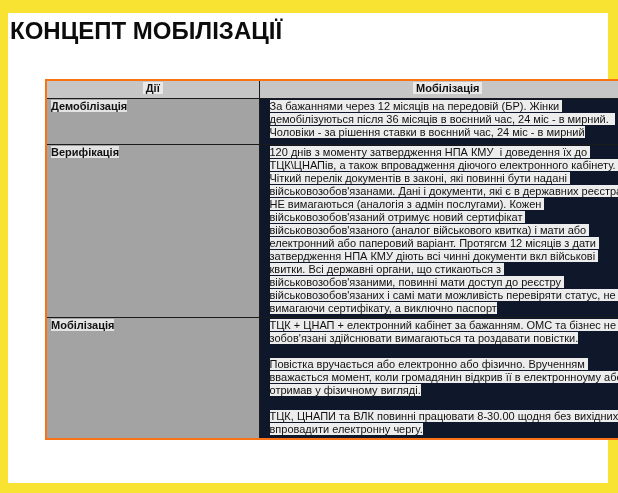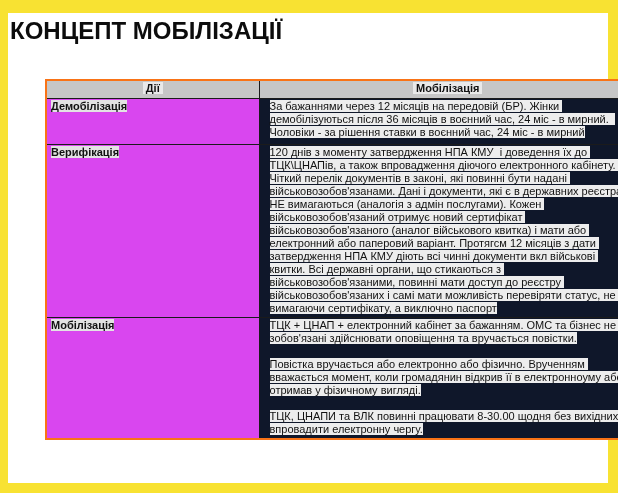--- a/index.html
+++ b/index.html
@@ -47,21 +47,21 @@
     font-weight: bold;
     text-align: center;
     height: 15px;
     padding: 1px 2px;
   }
   th .hl-h {
     background: #E9E9E9;
     padding: 0 3px;
   }
   td.action-cell {
-    background: #d946ef;
+    background: #a3a3a3;
     font-weight: bold;
     padding: 1px 4px 2px 4px;
   }
   td.action-cell .hl-a { background: #E3E3E3; }
   td.proposal-cell {
     background: #0f172a;
     padding: 1px 6px 2px 10px;
   }
   td.proposal-cell p { margin: 0; }
   td.proposal-cell p + p { margin-top: 13px; }
@@ -111,21 +111,21 @@
         </td>
         <td class="proposal-cell">
           <p><span class="hl-t">120 днів з моменту затвердження НПА КМУ  і доведення їх до ТЦК\ЦНАПів, а також впровадження діючого електронного кабінету. Чіткий перелік документів в законі, які повинні бути надані військовозобов'язанами. Дані і документи, які є в державних реєстрах НЕ вимагаються (аналогія з адмін послугами). Кожен військовозобов'язаний отримує новий сертифікат військовозобов'язаного (аналог військового квитка) і мати або електронний або паперовий варіант. Протягсм 12 місяців з дати затвердження НПА КМУ діють всі чинні документи вкл військові квитки. Всі державні органи, що стикаються з військовозобов'язаними, повинні мати доступ до реєстру військовозобов'язаних і самі мати можливість перевіряти статус, не вимагаючи сертифікату, а виключно паспорт</span></p>
         </td>
       </tr>
       <tr class="r4">
         <td class="action-cell">
           <span class="hl-a">Мобілізація</span>
         </td>
         <td class="proposal-cell">
-          <p><span class="hl-t">ТЦК + ЦНАП + електронний кабінет за бажанням. ОМС та бізнес не зобов'язані здійснювати оповіщення та вручається повістки.</span></p>
+          <p><span class="hl-t">ТЦК + ЦНАП + електронний кабінет за бажанням. ОМС та бізнес не зобов'язані здійснювати вимагаються та роздавати повістки.</span></p>
           <p><span class="hl-t">Повістка вручається або електронно або фізично. Врученням вважається момент, коли громадянин відкрив її в електронноуму або отримав у фізичному вигляді.</span></p>
           <p><span class="hl-t">ТЦК, ЦНАПИ та ВЛК повинні працювати 8-30.00 щодня без вихідних і впровадити електронну чергу.</span></p>
         </td>
       </tr>
     </tbody>
   </table>
 
 </div>
 
 </body></html>

